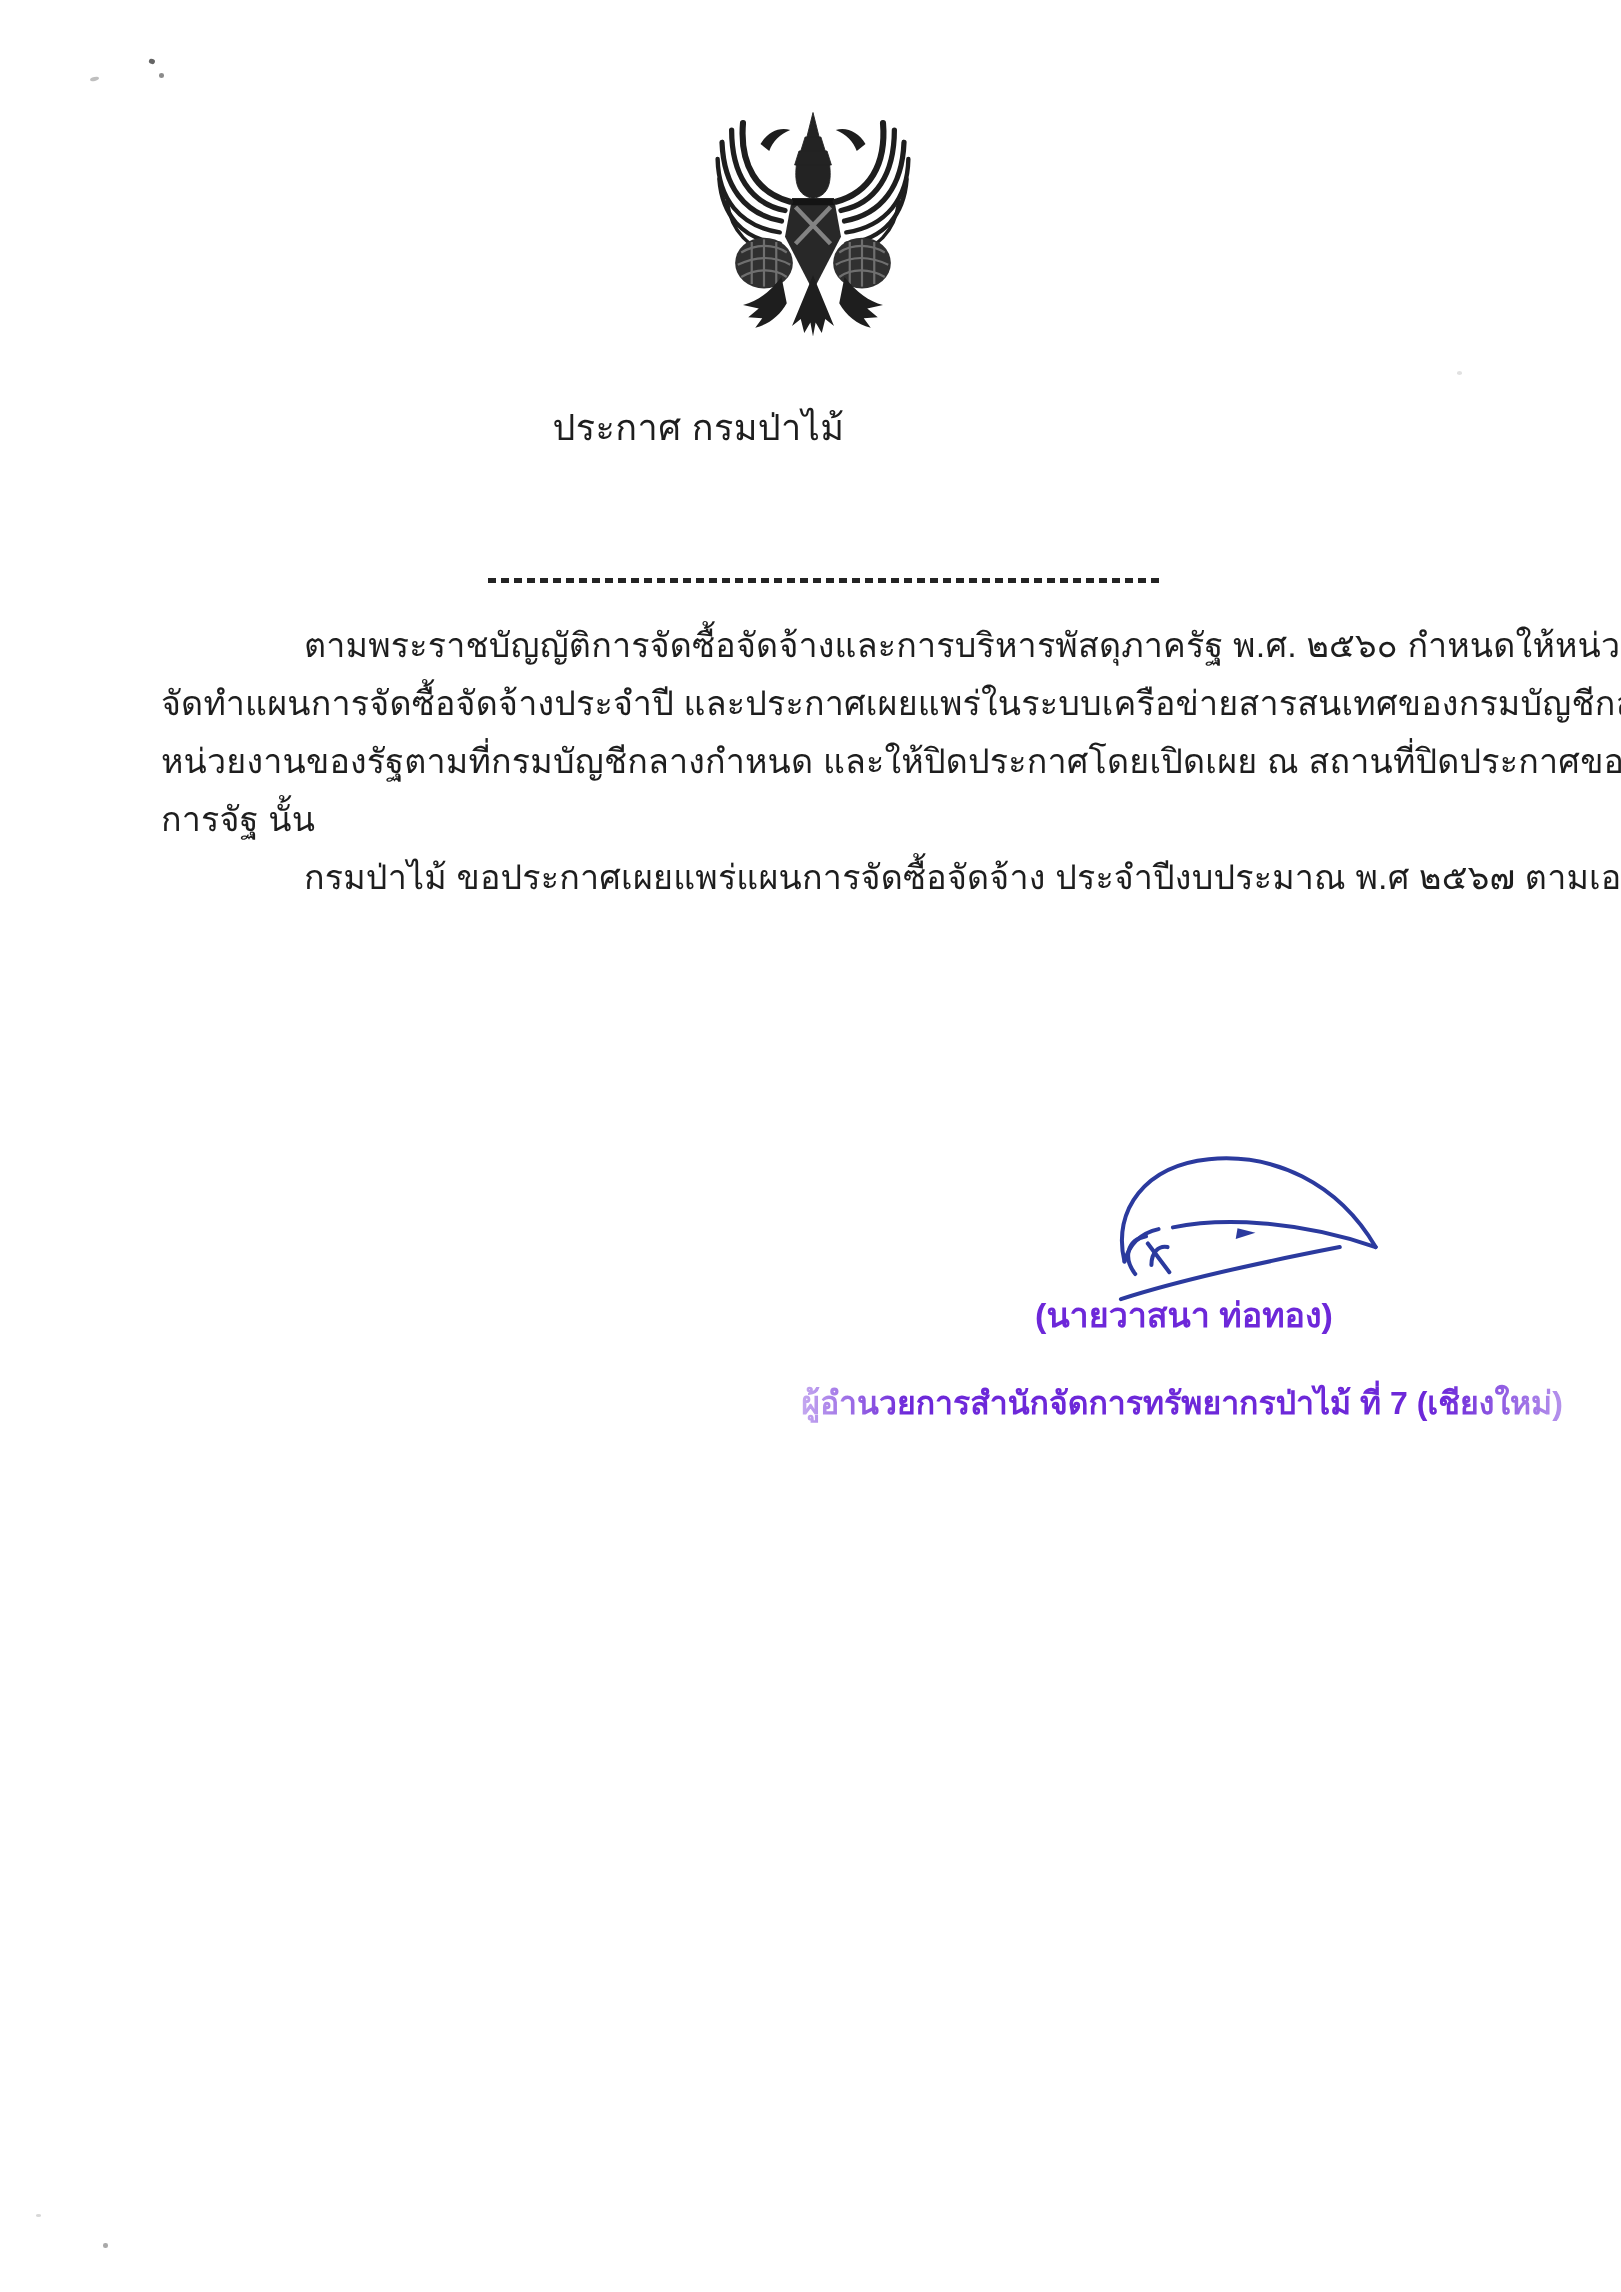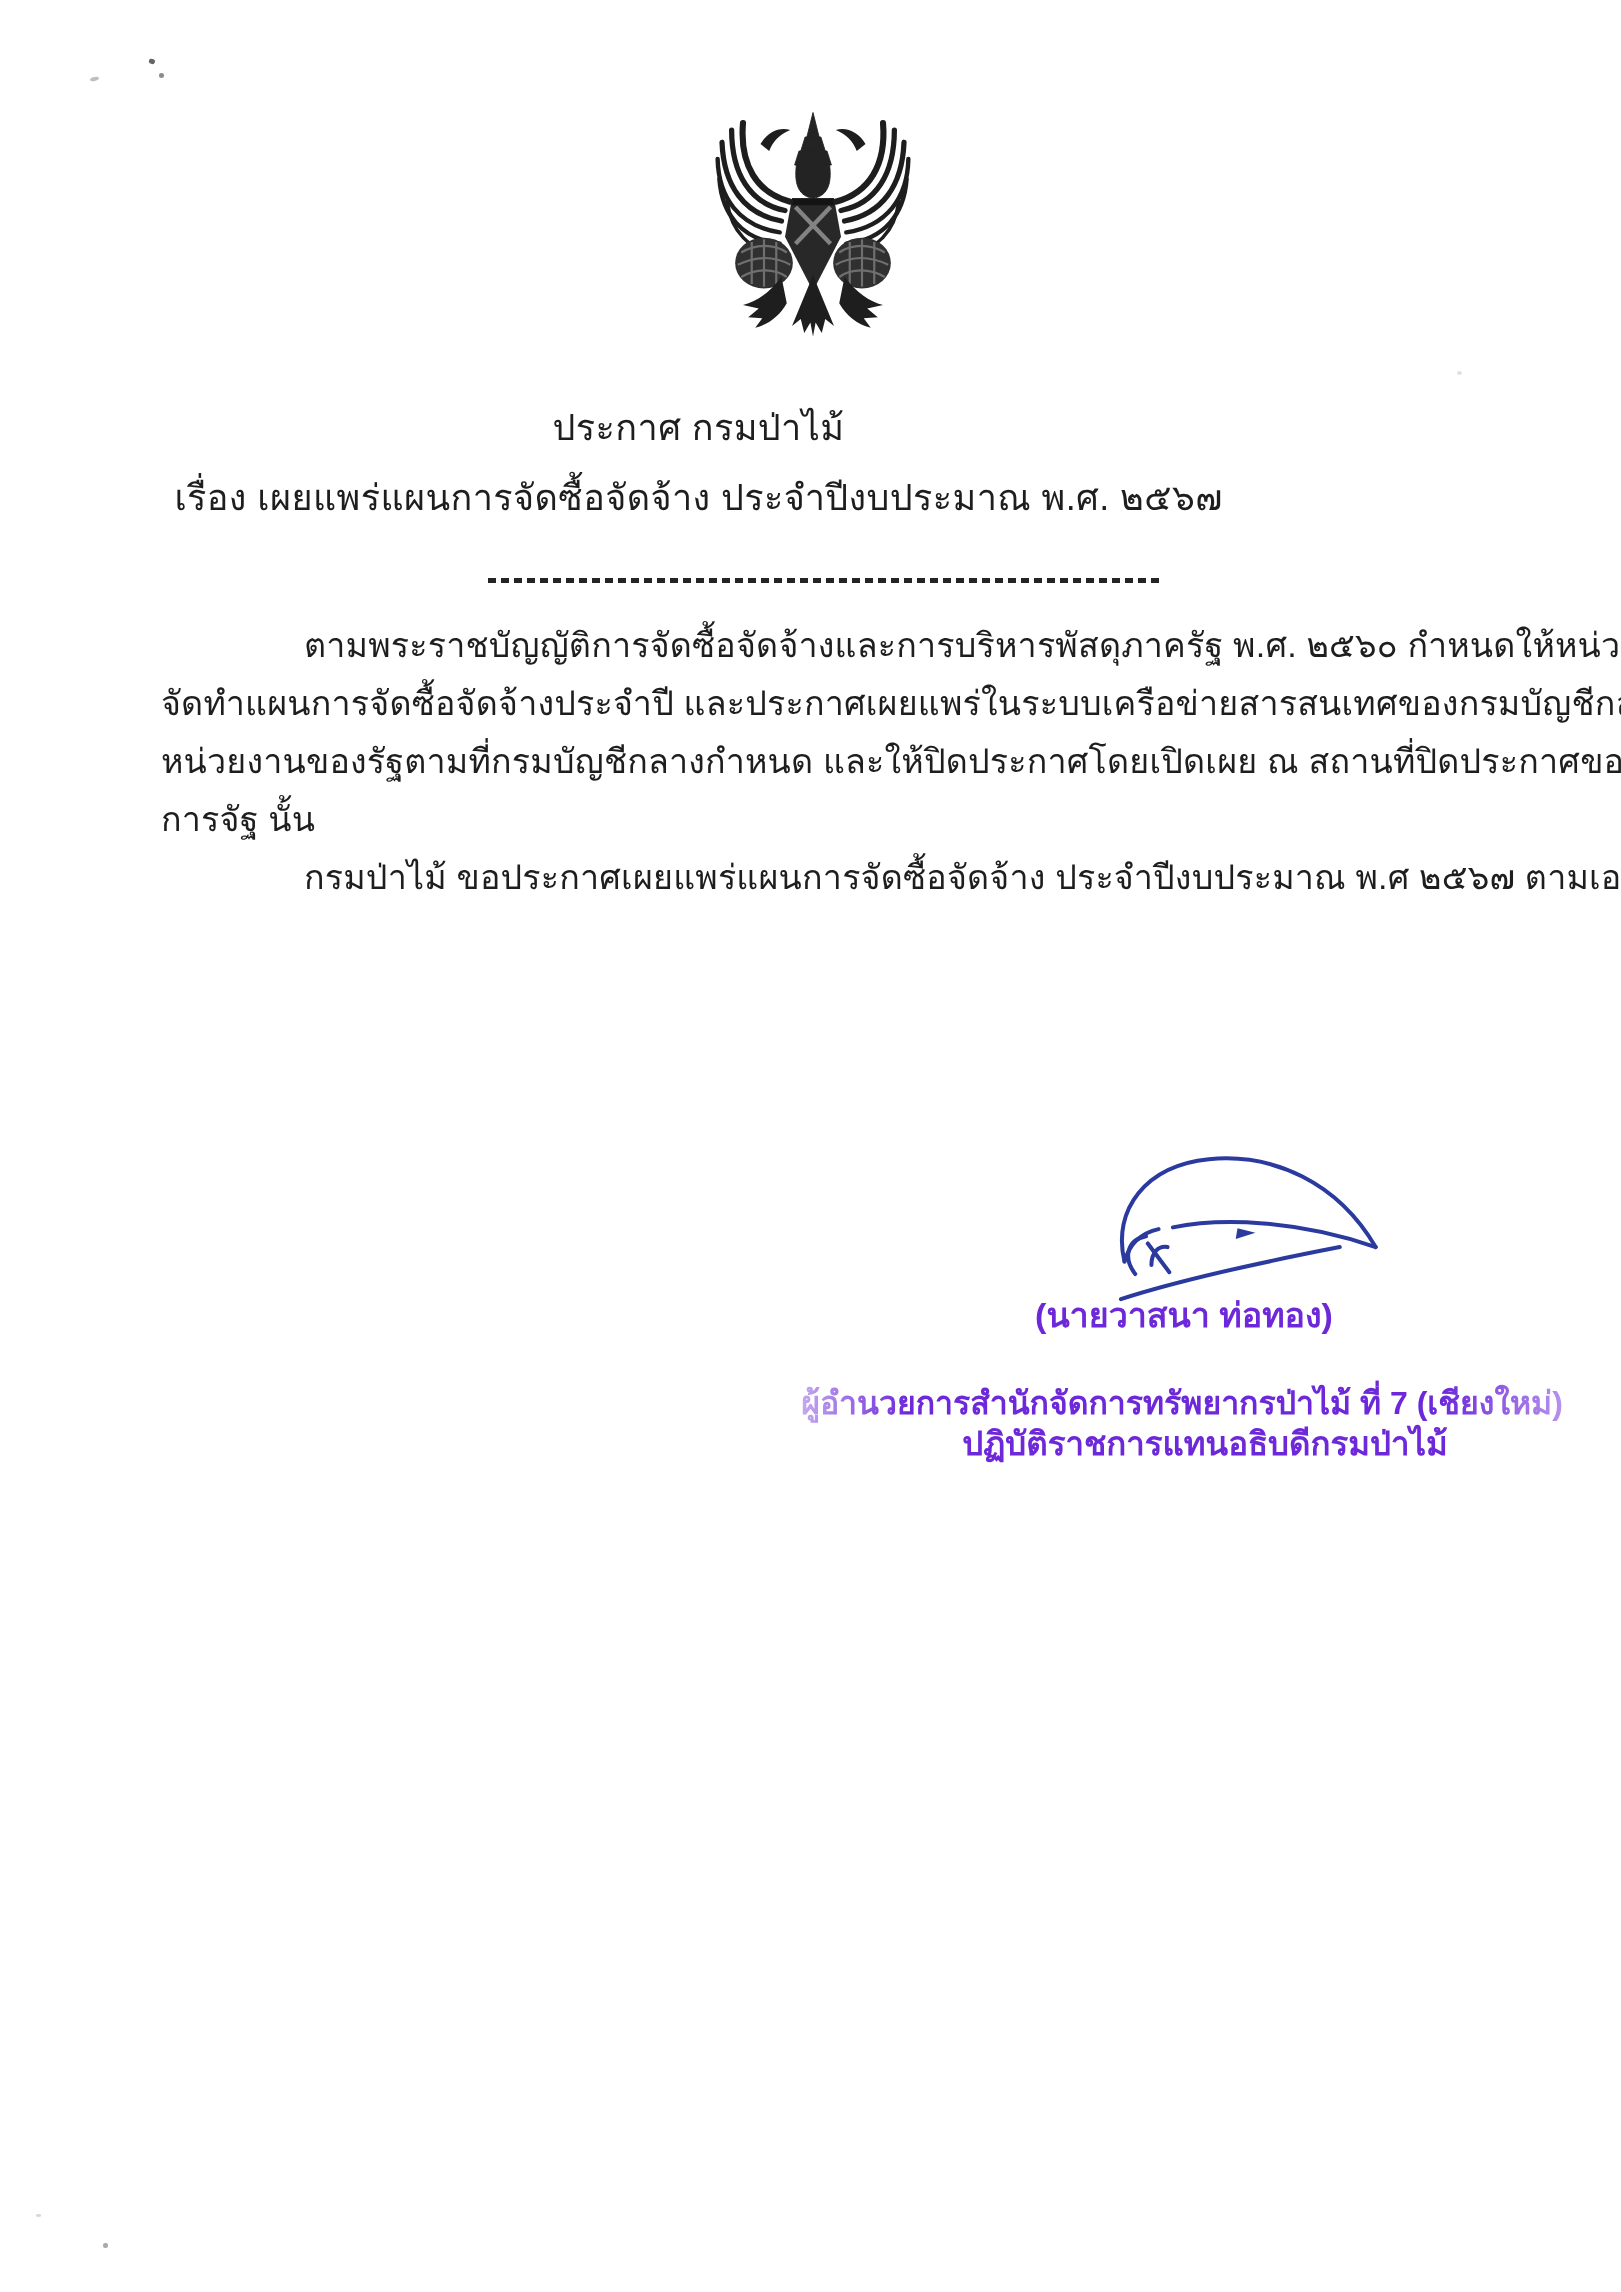--- a/index.html
+++ b/index.html
@@ -124,21 +124,20 @@
 
       <path d="M84,190 C70,208 56,218 40,222 L58,226 L46,236 L62,237 L54,248 C70,244 82,234 90,220 Z" fill="#1e1e1e"></path>
       <g transform="translate(240,0) scale(-1,1)">
         <path d="M84,190 C70,208 56,218 40,222 L58,226 L46,236 L62,237 L54,248 C70,244 82,234 90,220 Z" fill="#1e1e1e"></path>
       </g>
     </svg>
   </div>
 
   <div class="title-block">
     <div class="t1">ประกาศ กรมป่าไม้</div>
-    <div class="t2">เรื่อง เผยแพร่แผนการจัดซื้อจัดจ้าง ประจำปีงบประมาณ พ.ศ. ๒๕๖๗</div>
   </div>
 
   <div class="dashes"></div>
 
   <div class="body-text">
     <div class="line indent">ตามพระราชบัญญัติการจัดซื้อจัดจ้างและการบริหารพัสดุภาครัฐ พ.ศ. ๒๕๖๐ กำหนดให้หน่วยงานของรัฐ</div>
     <div class="line">จัดทำแผนการจัดซื้อจัดจ้างประจำปี และประกาศเผยแพร่ในระบบเครือข่ายสารสนเทศของกรมบัญชีกลางและของ</div>
     <div class="line">หน่วยงานของรัฐตามที่กรมบัญชีกลางกำหนด และให้ปิดประกาศโดยเปิดเผย ณ สถานที่ปิดประกาศของหน่วยงาน</div>
     <div class="line">การจัฐ นั้น</div>
     <div class="line indent">กรมป่าไม้ ขอประกาศเผยแพร่แผนการจัดซื้อจัดจ้าง ประจำปีงบประมาณ พ.ศ ๒๕๖๗ ตามเอกสารที่</div>
@@ -155,16 +154,15 @@
         <path d="M64,126 C64,112 72,104 82,106"></path>
         <path d="M60,102 L84,134"></path>
         <path d="M30,164 C98,142 212,118 274,106"></path>
       </g>
       <path d="M160,85 l20,5 -22,7 z" fill="#2b3a9e"></path>
     </svg>
   </div>
 
   <div class="blue name">(นายวาสนา ท่อทอง)</div>
   <div class="blue pos2">ผู้อำนวยการสำนักจัดการทรัพยากรป่าไม้ ที่ 7 (เชียงใหม่)</div>
-  <div class="blue pos3">ปฏิบัติราชการแทนอธิบดีกรมป่าไม้</div>
 
 </div>
 
 
 </body></html>

